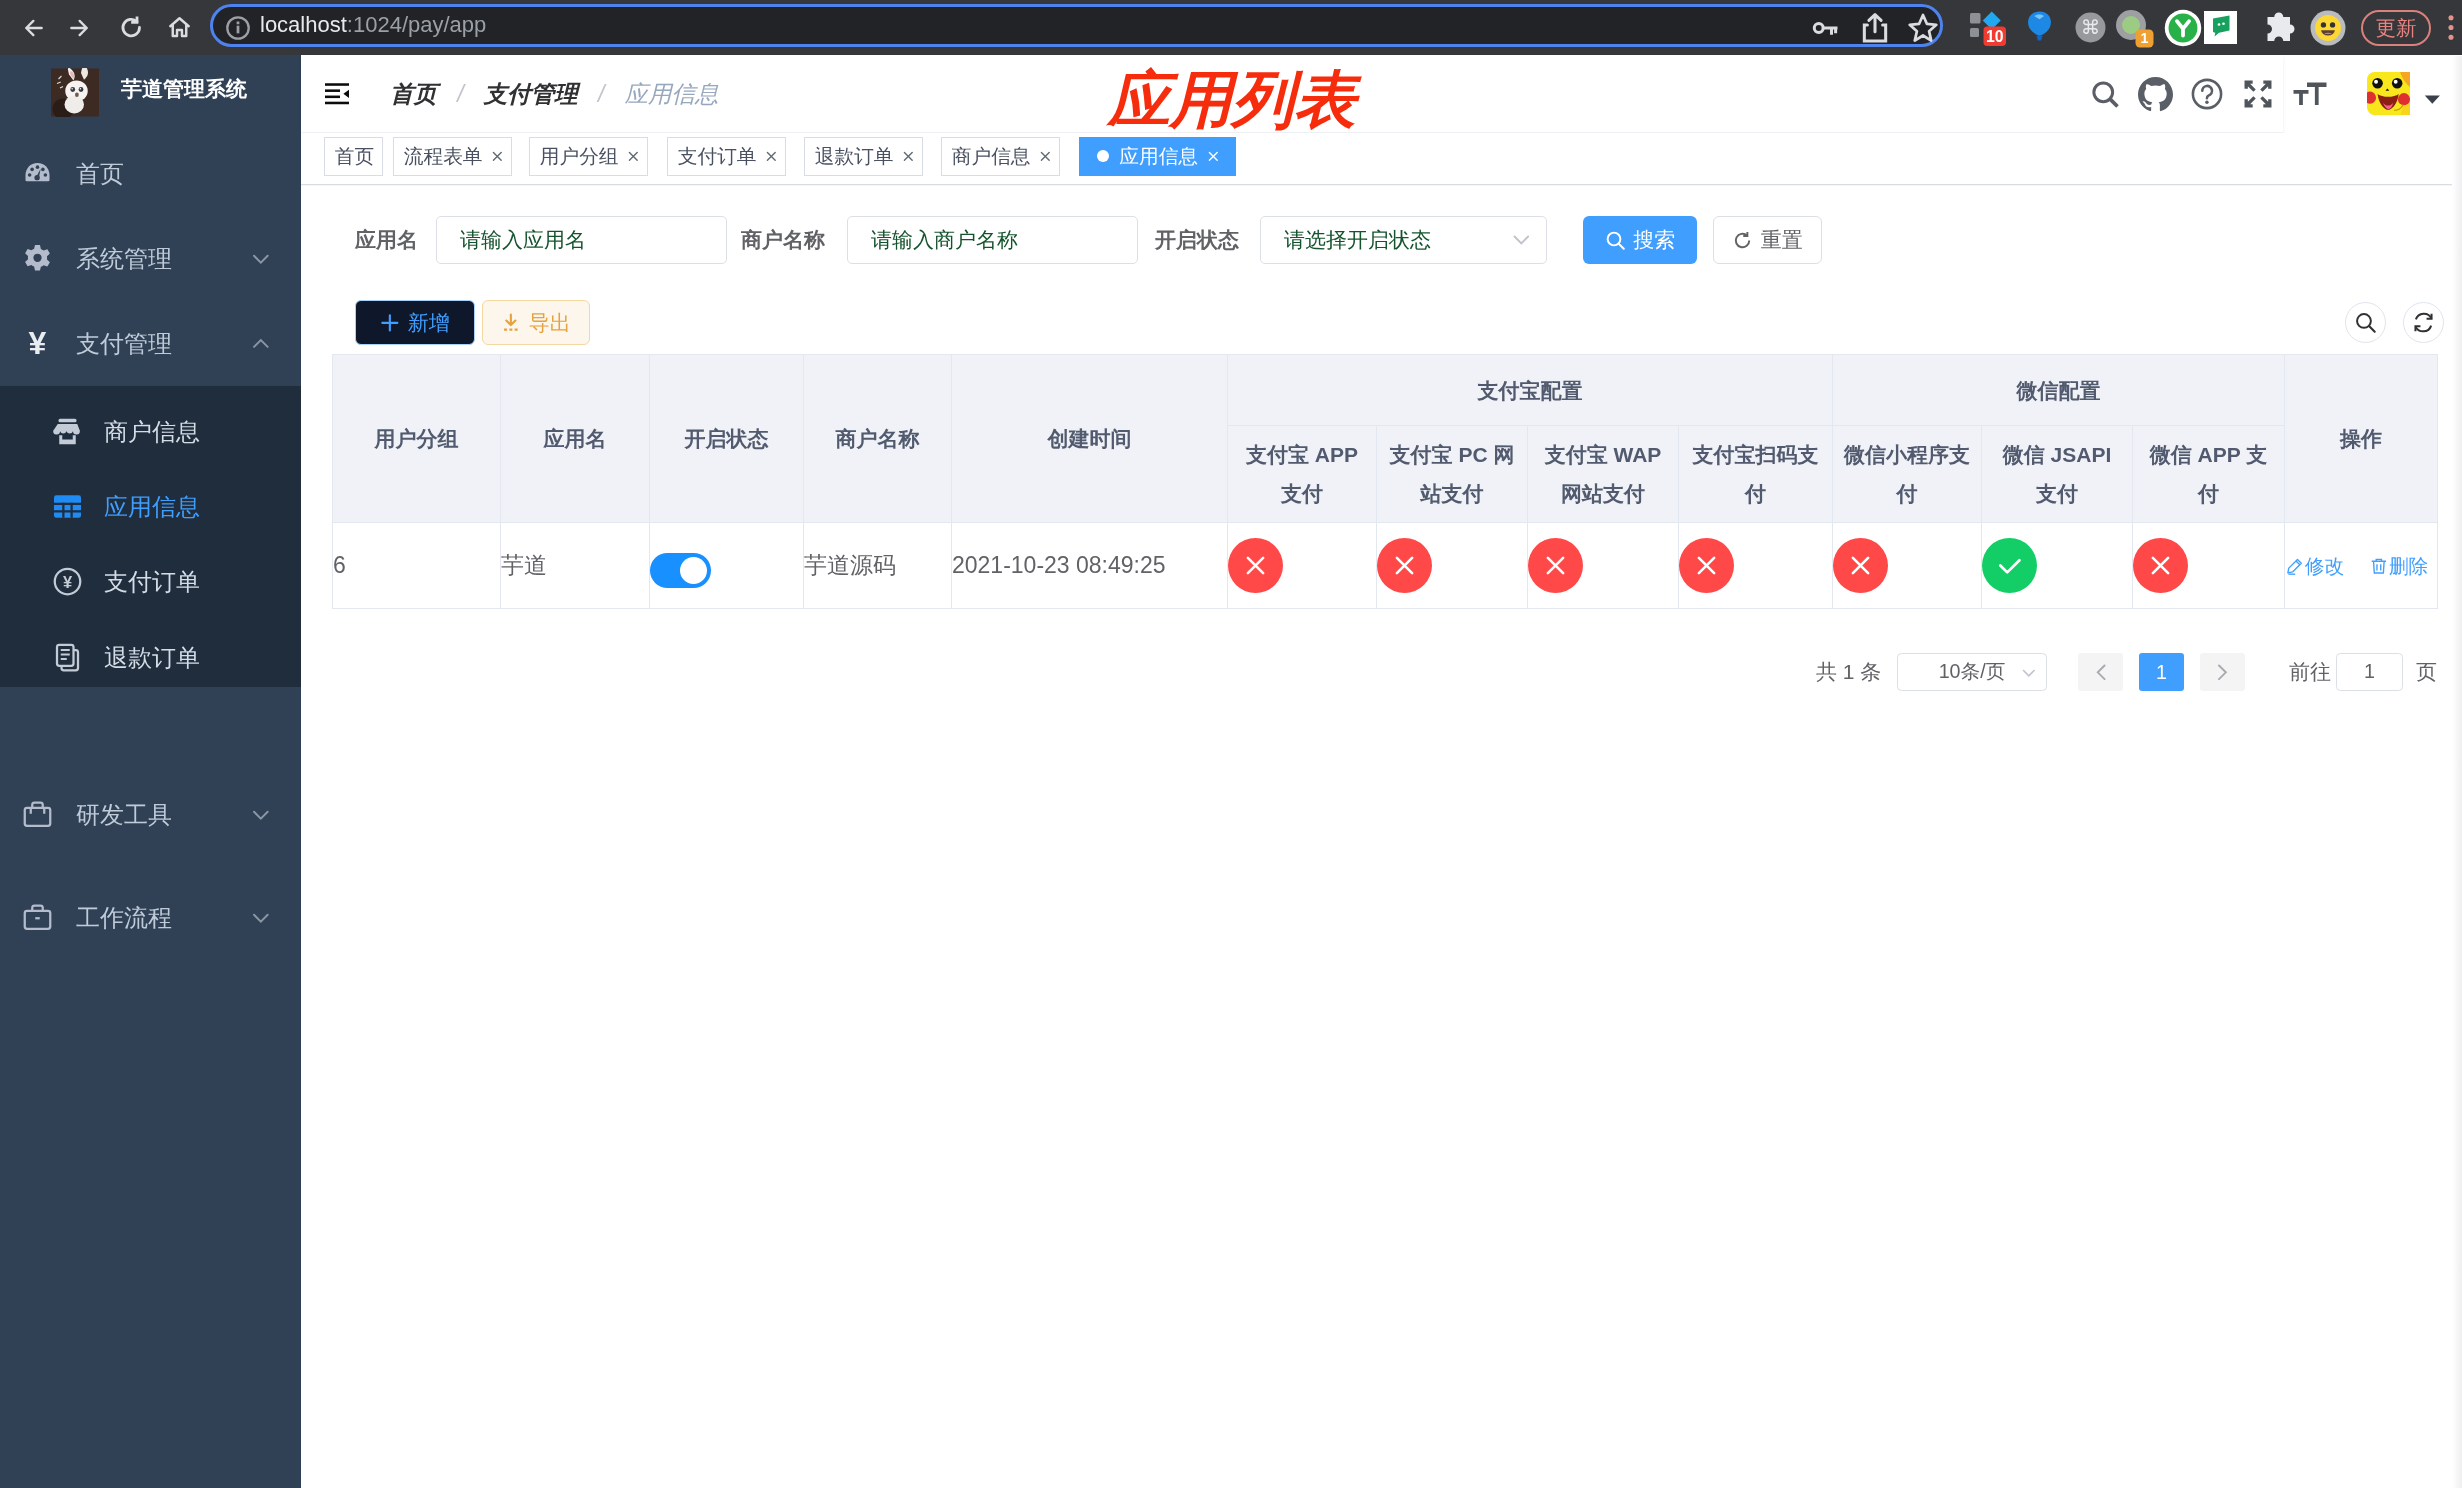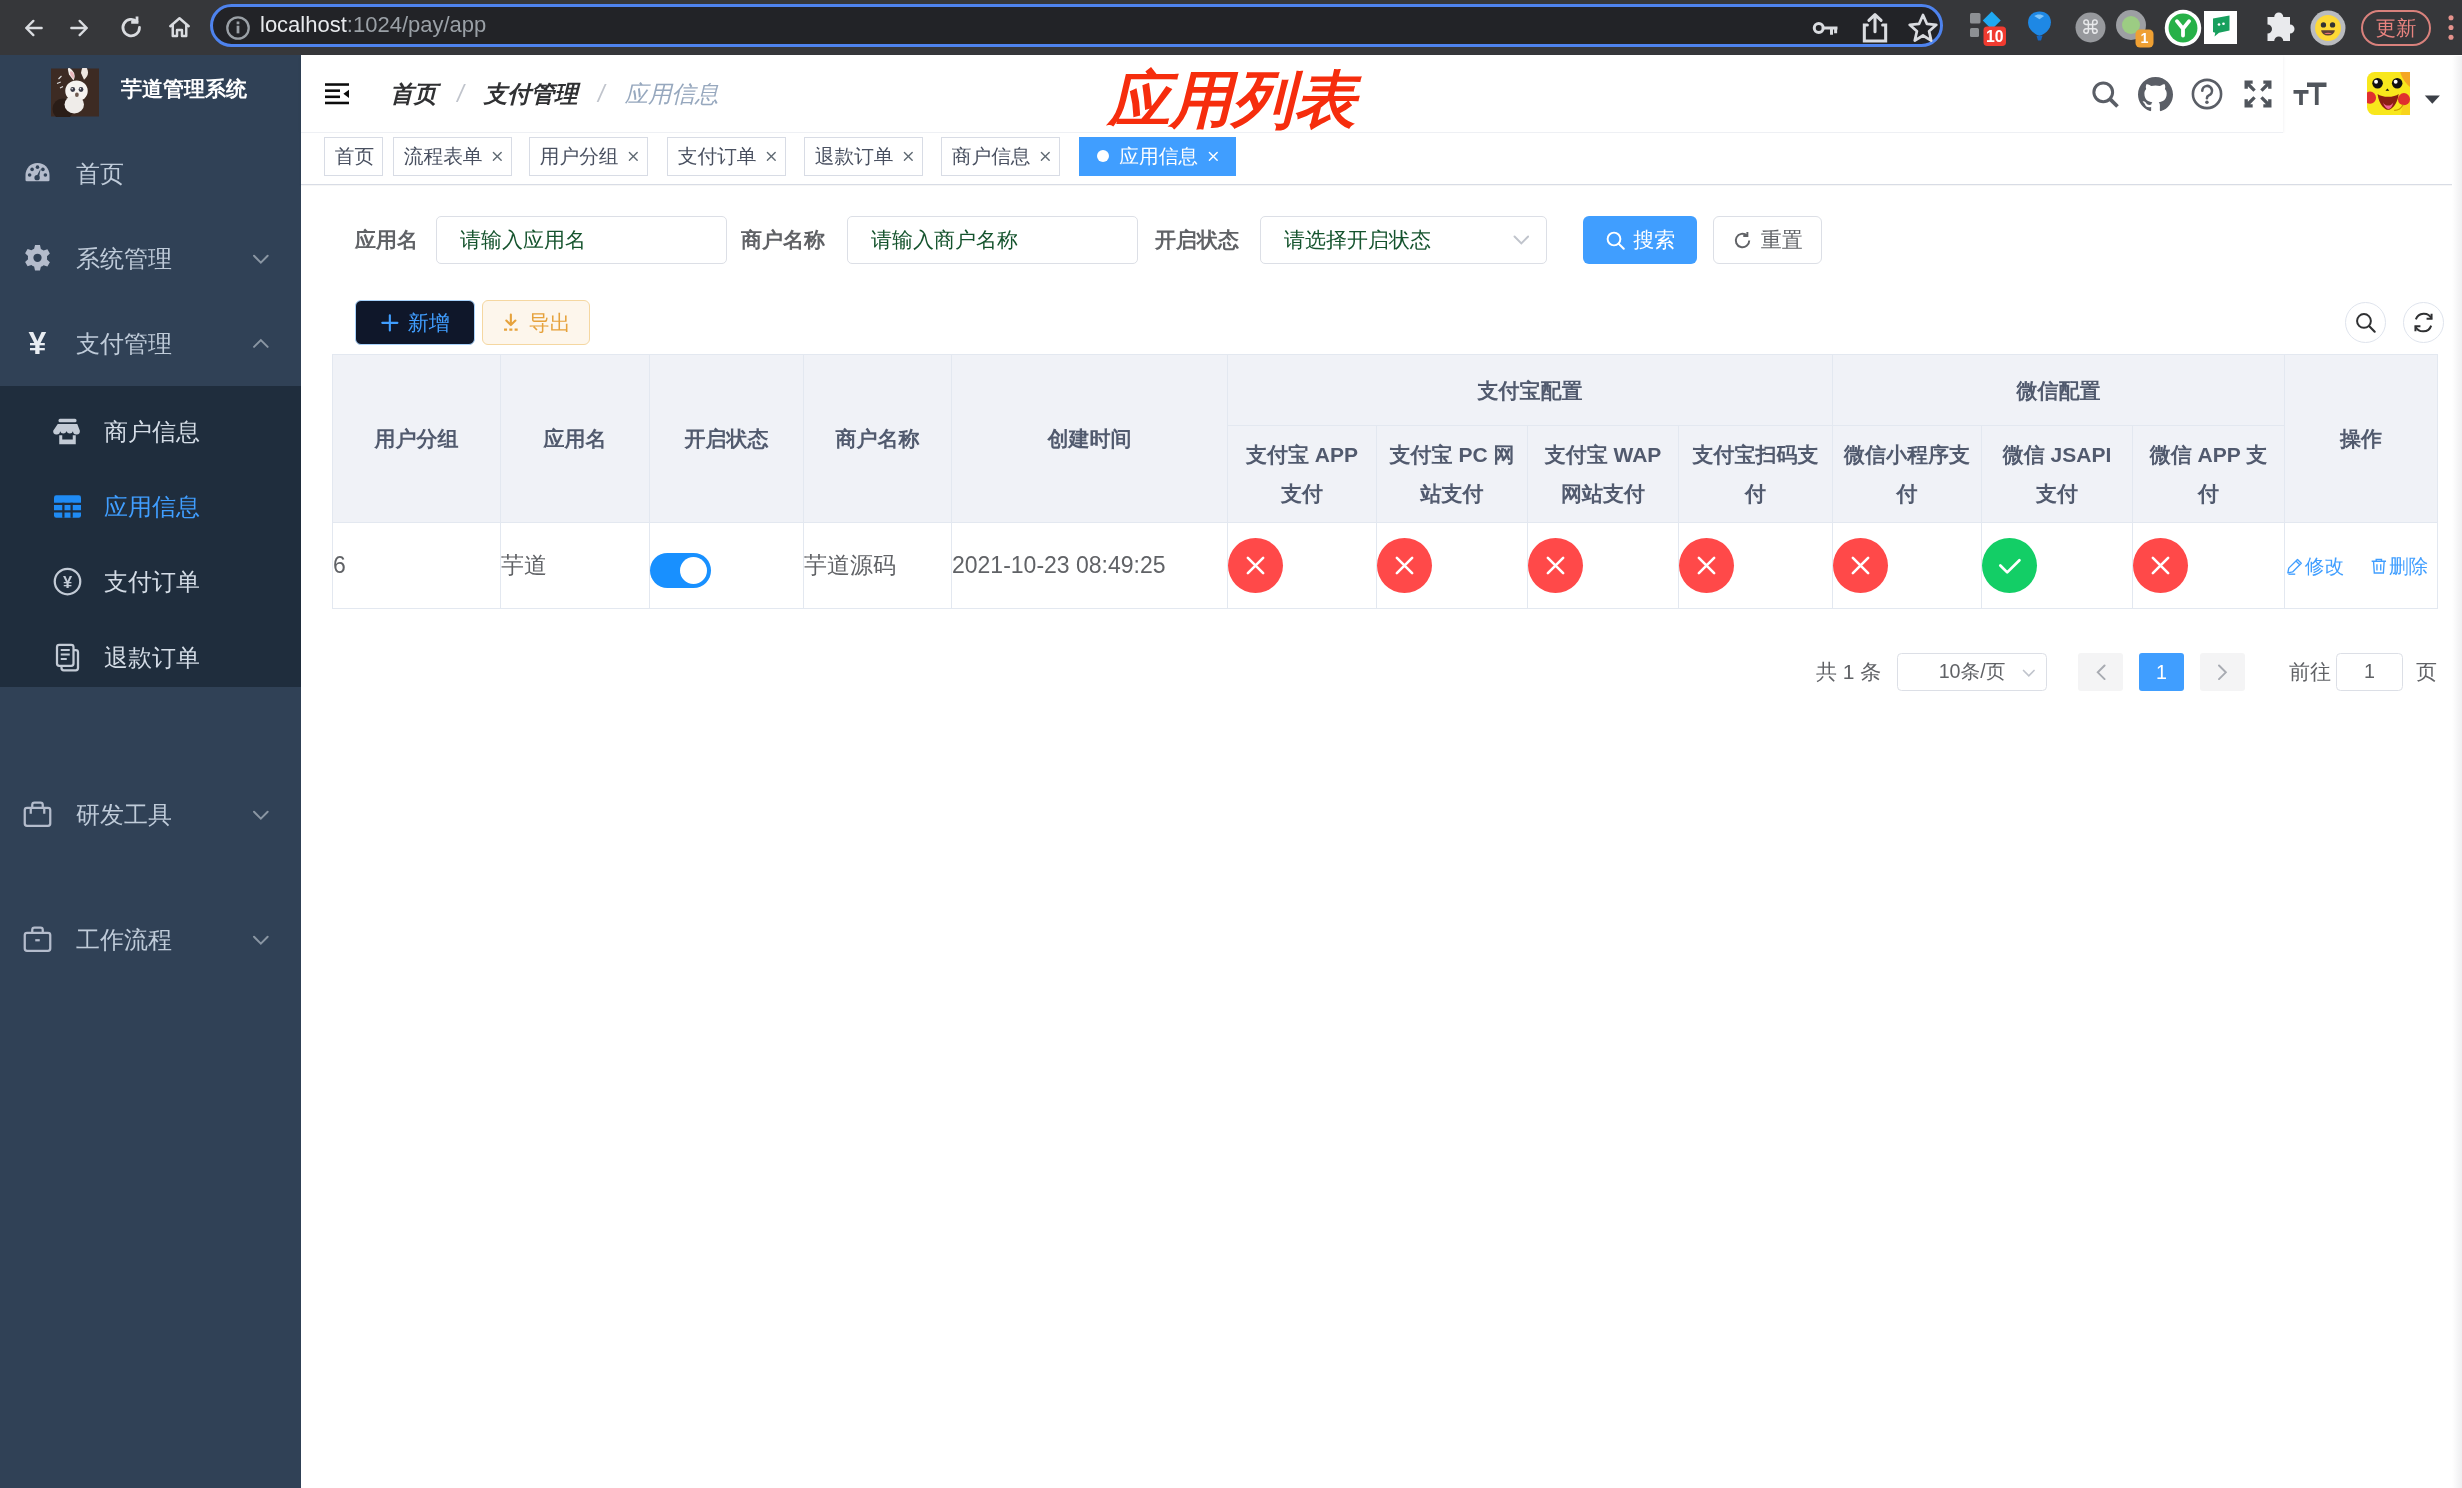--- a/index.html
+++ b/index.html
@@ -311,21 +311,21 @@
             <path d="M15 13 V9 a3 3 0 0 1 3-3 h8 a3 3 0 0 1 3 3 v4" stroke="#b4bccc" stroke-width="3" fill="none"></path>
             <path d="M13 13 v8 M31 13 v8" stroke="#b4bccc" stroke-width="3"></path>
           </svg>
         </div>
       <div class="txt">研发工具</div>
       <svg class="arr" viewBox="0 0 26 26">
           <path d="M4 9 L13 18 L22 9" stroke="#8a96a3" stroke-width="2.6" fill="none" stroke-linecap="round"></path>
         </svg>
     </div>
 
-    <div class="mitem" style="top:842px;">
+    <div class="mitem" style="top:820px;">
       <div class="mico">
           <svg width="33" height="33" viewBox="0 0 44 44">
             <rect x="5" y="13" width="34" height="24" rx="3" stroke="#b4bccc" stroke-width="3" fill="none"></rect>
             <path d="M15 13 V9 a3 3 0 0 1 3-3 h8 a3 3 0 0 1 3 3 v4" stroke="#b4bccc" stroke-width="3" fill="none"></path>
             <path d="M19 23 h6" stroke="#b4bccc" stroke-width="3"></path>
           </svg>
         </div>
       <div class="txt">工作流程</div>
       <svg class="arr" viewBox="0 0 26 26">
           <path d="M4 9 L13 18 L22 9" stroke="#8a96a3" stroke-width="2.6" fill="none" stroke-linecap="round"></path>

